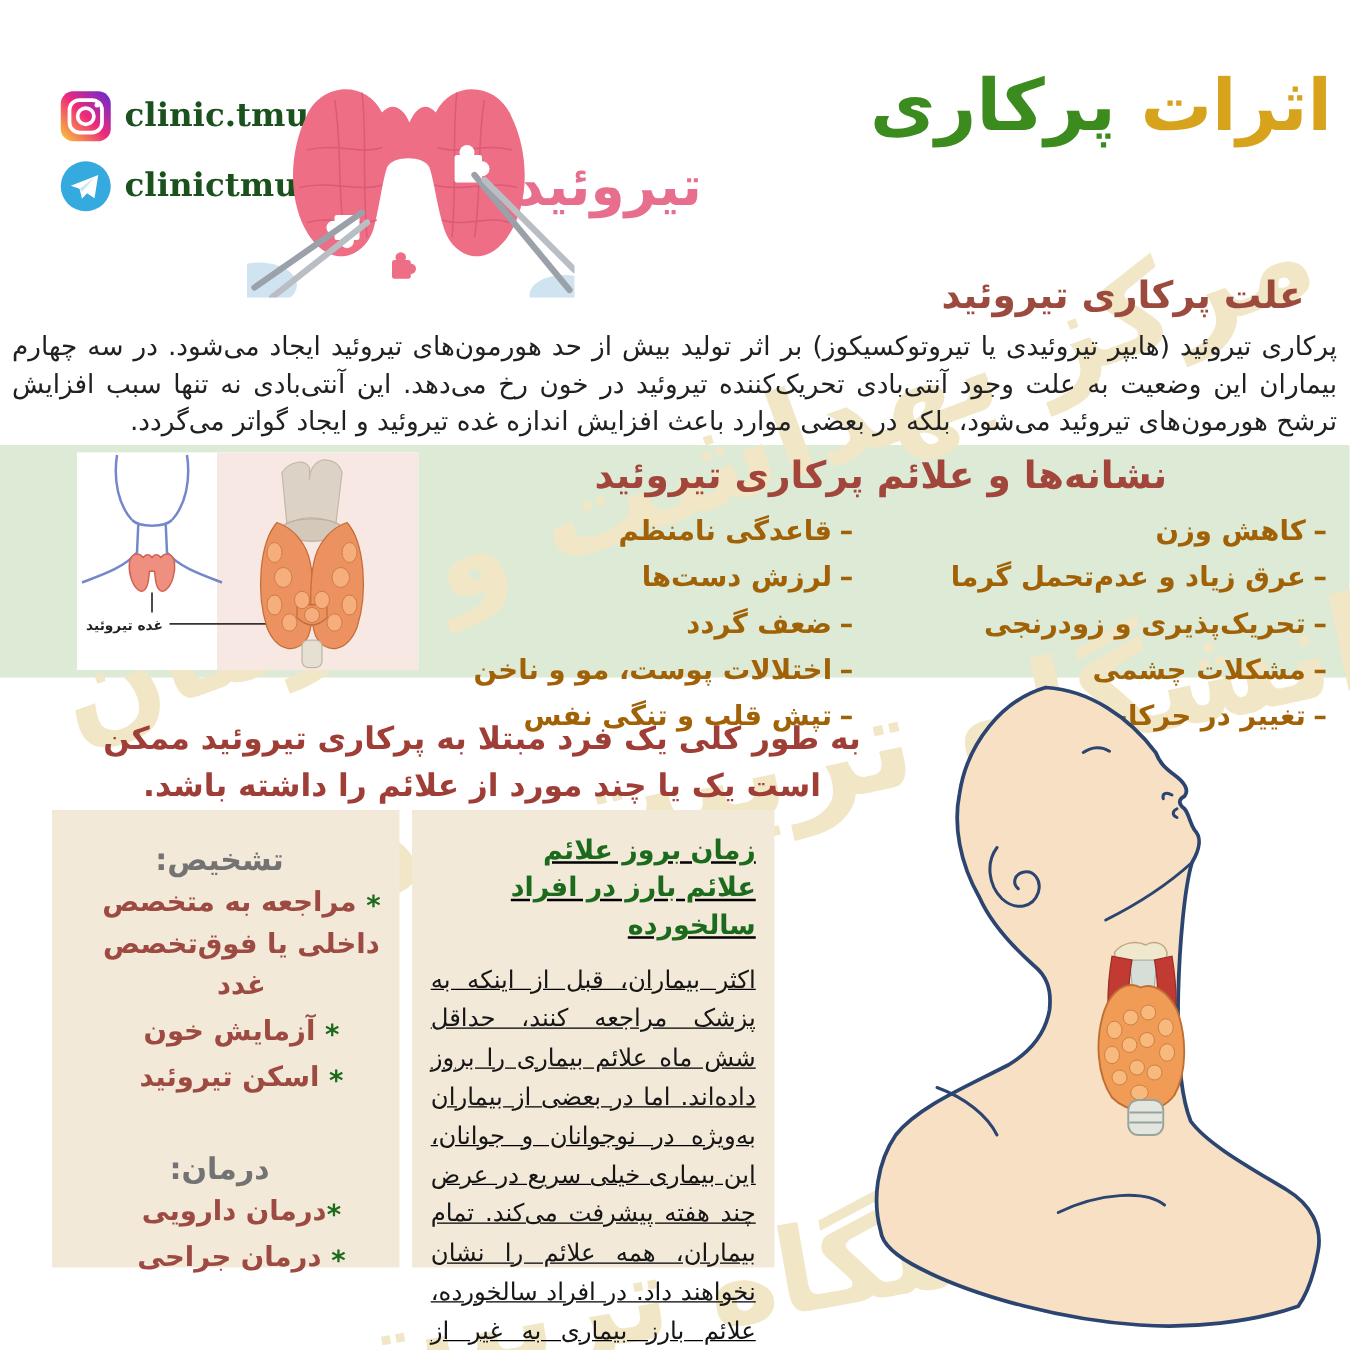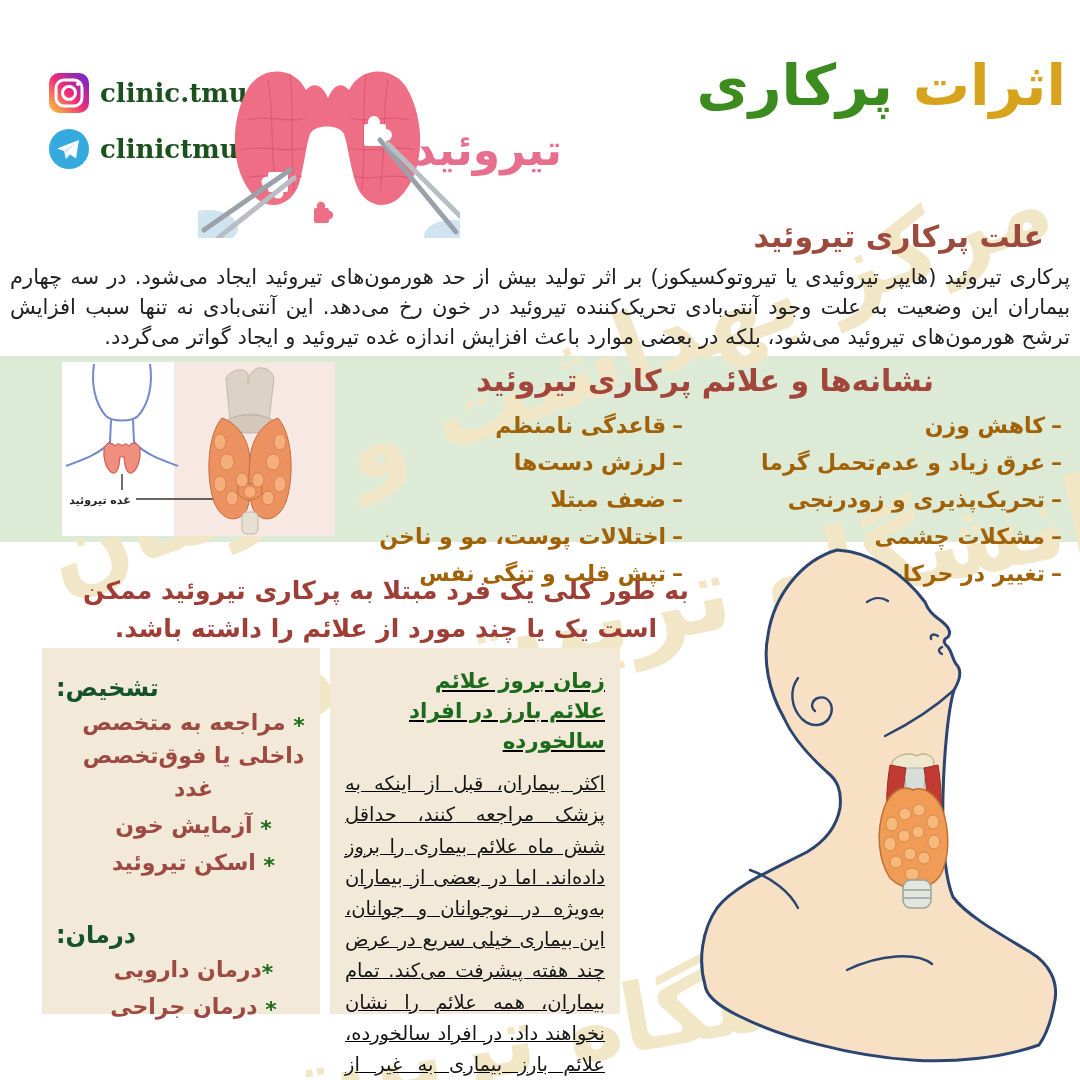--- a/index.html
+++ b/index.html
@@ -42,21 +42,21 @@
   .sym-col li { font-size:22px; font-weight:bold; color:#a16207; line-height:37px; white-space:nowrap; text-align:right; }
   .dash { margin-left:6px; }
 
   
   #statement { position:absolute; top:572px; right:380px; width:628px; text-align:center;
                font-size:25px; font-weight:bold; color:#9e3e36; line-height:1.5; z-index:2; }
 
   
   #diagnosis-box { position:absolute; top:648px; left:42px; width:278px; height:366px;
                    background:#f3e9d9; z-index:2; padding:26px 14px; text-align:center; }
-  .box-heading { font-size:24px; font-weight:bold; color:#14532d; text-align:left; padding-left:0; padding-right:10px; }
+  .box-heading { font-size:24px; font-weight:bold; color:#737373; text-align:center; padding-left:0; padding-right:10px; }
   .box-item { font-size:22px; font-weight:bold; color:#9c4a42; line-height:1.5; margin-top:4px;margin-left:25px; }
   .bullet { color:#1c6b1c; position:relative; top:3px; }
   #treatment-heading { margin-top:42px; }
 
   #onset-box { position:absolute; top:648px; left:330px; width:290px; height:366px;
                background:#f3e9d9; z-index:2; padding:18px 15px;text-decoration:underline; }
   .onset-heading { font-size:21.5px; font-weight:bold; color:#1c6b1c; line-height:1.4; text-align:right; }
   #onset-body { margin-top:12px; font-size:19.5px; color:#161616; line-height:1.6; text-align:justify; }
 
   
@@ -191,21 +191,21 @@
     <ul class="sym-col">
       <li><span class="dash">–</span><span>کاهش وزن</span></li>
       <li><span class="dash">–</span><span>عرق زیاد و عدم‌تحمل گرما</span></li>
       <li><span class="dash">–</span><span>تحریک‌پذیری و زودرنجی</span></li>
       <li><span class="dash">–</span><span>مشکلات چشمی</span></li>
       <li><span class="dash">–</span><span>تغییر در حرکات روده</span></li>
     </ul>
     <ul class="sym-col">
       <li><span class="dash">–</span><span>قاعدگی نامنظم</span></li>
       <li><span class="dash">–</span><span>لرزش دست‌ها</span></li>
-      <li><span class="dash">–</span><span>ضعف مبتلا</span></li>
+      <li><span class="dash">–</span><span>ضعف گردد</span></li>
       <li><span class="dash">–</span><span>اختلالات پوست، مو و ناخن</span></li>
       <li><span class="dash">–</span><span>تپش قلب و تنگی نفس</span></li>
     </ul>
   </div>
 
   <div id="statement">به طور کلی یک فرد مبتلا به پرکاری تیروئید ممکن است یک یا چند مورد از علائم را داشته باشد.</div>
 
   <div id="diagnosis-box">
     <div class="box-heading">تشخیص:</div>
     <div class="box-item"><span class="bullet">*</span> <span>مراجعه به متخصص داخلی یا فوق‌تخصص غدد</span></div>

